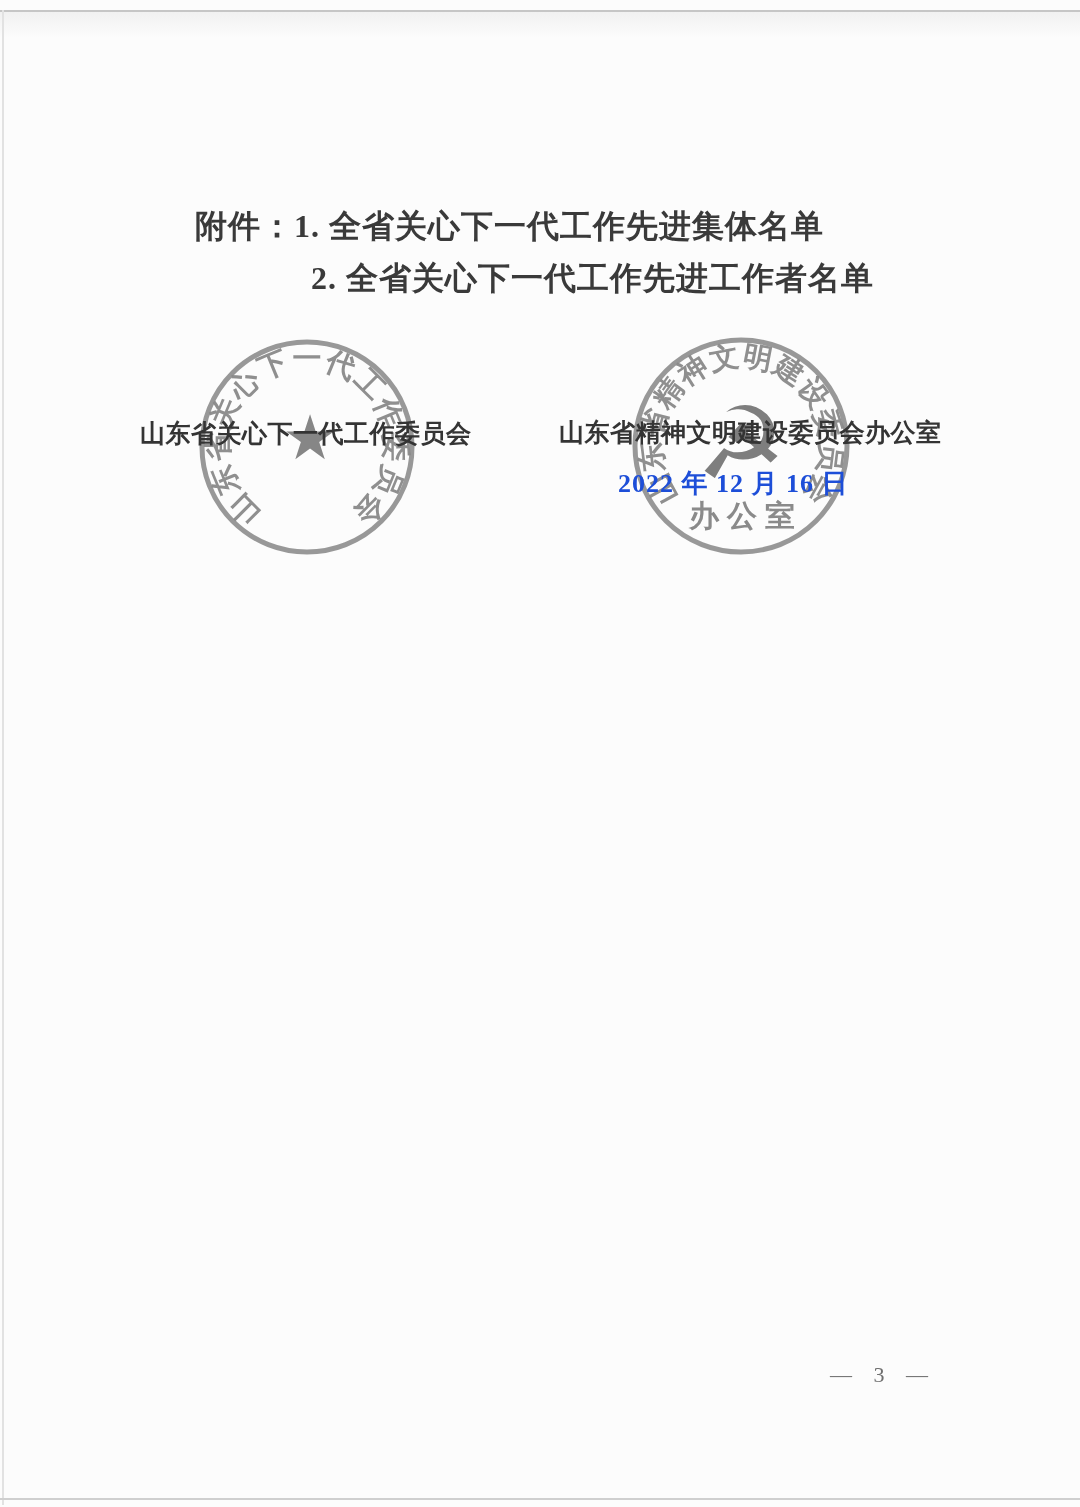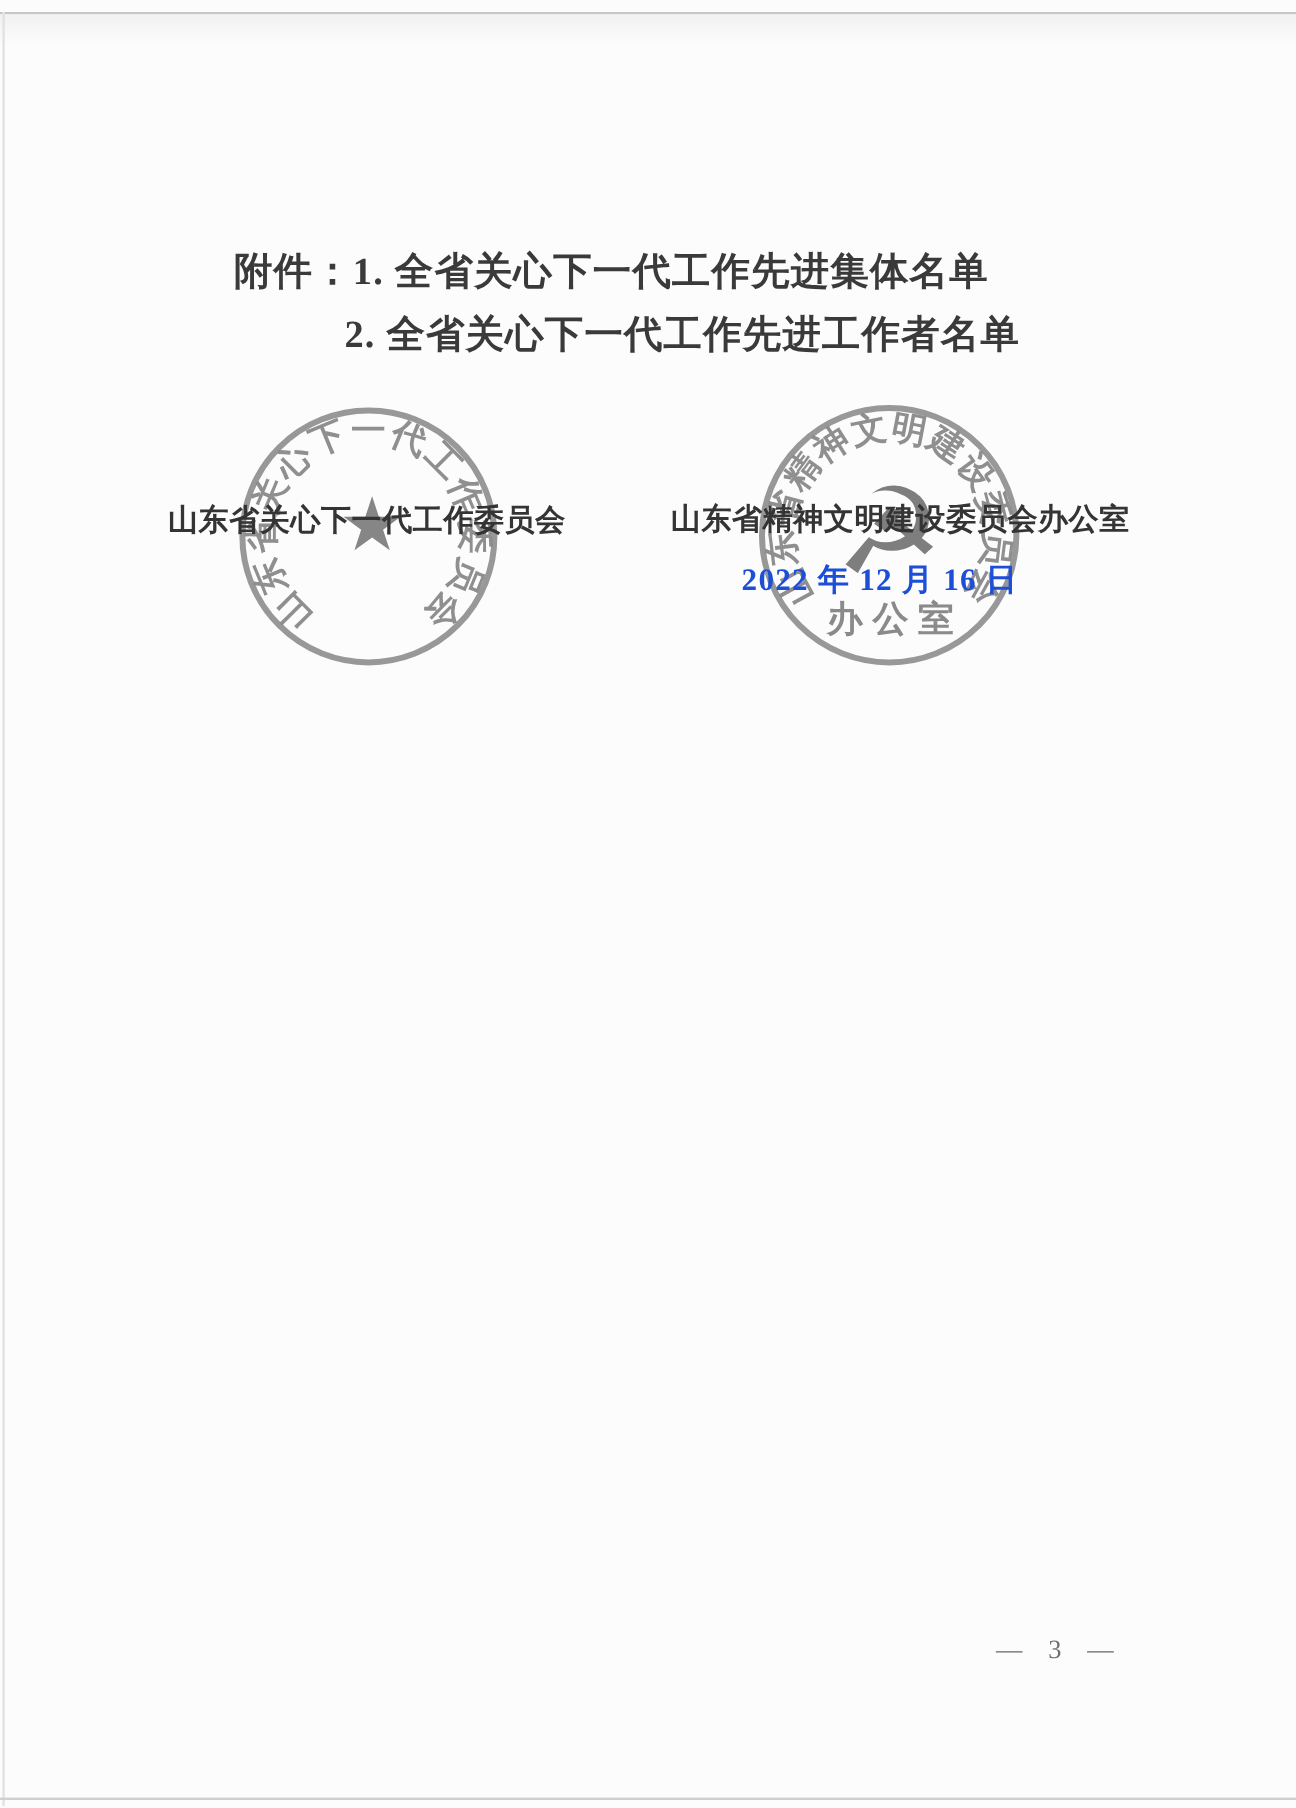--- a/index.html
+++ b/index.html
@@ -44,21 +44,21 @@
     left: 195px; top: 200px;
     font-size: 32px;
     font-weight: bold;
     color: #3a3a3a;
     letter-spacing: 1px;
     line-height: 52px;
     white-space: nowrap;
     z-index: 3;
   }
   .attachment .line2 {
-    margin-left: 92px;
+    margin-left: 116px;
   }
   .seal-svg {
     position: absolute;
     z-index: 1;
   }
   .seal-left-svg { left: 187px; top: 325px; }
   .seal-right-svg { left: 626px; top: 326px; }
   .org-line {
     position: absolute;
     font-size: 25px;

